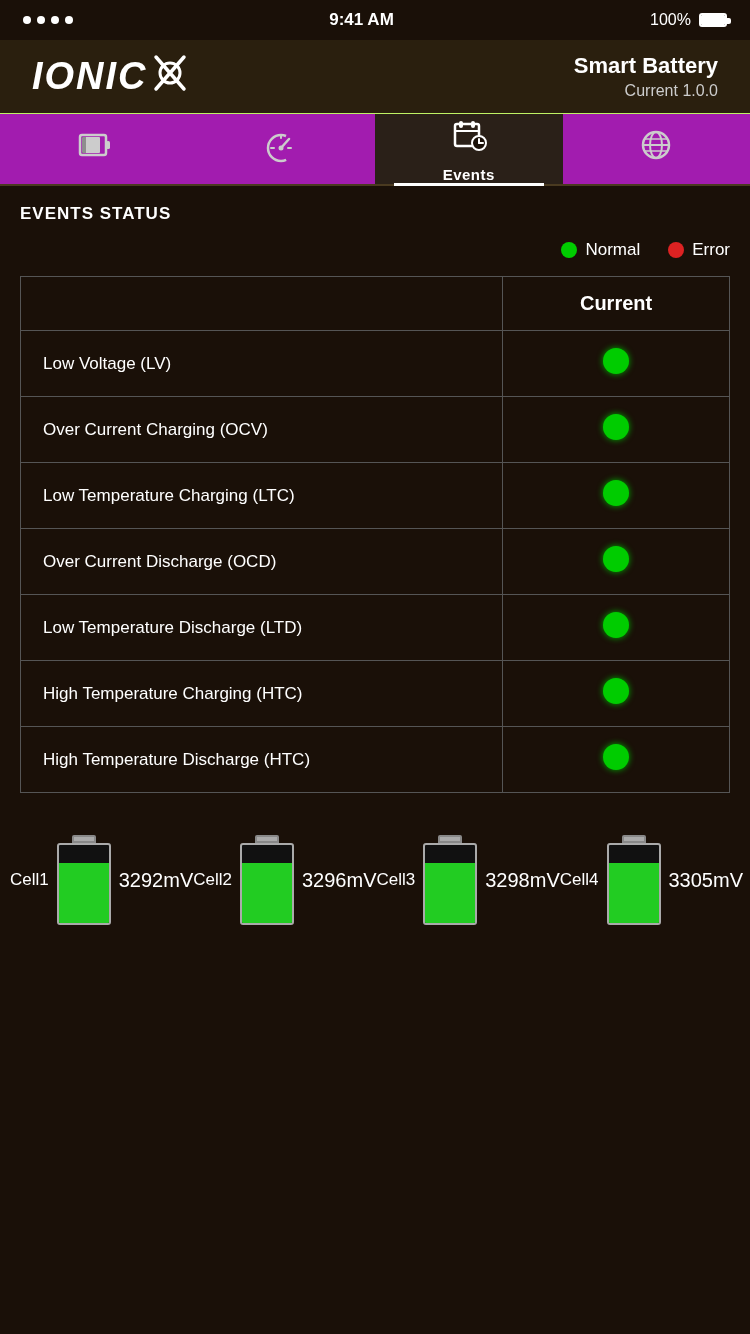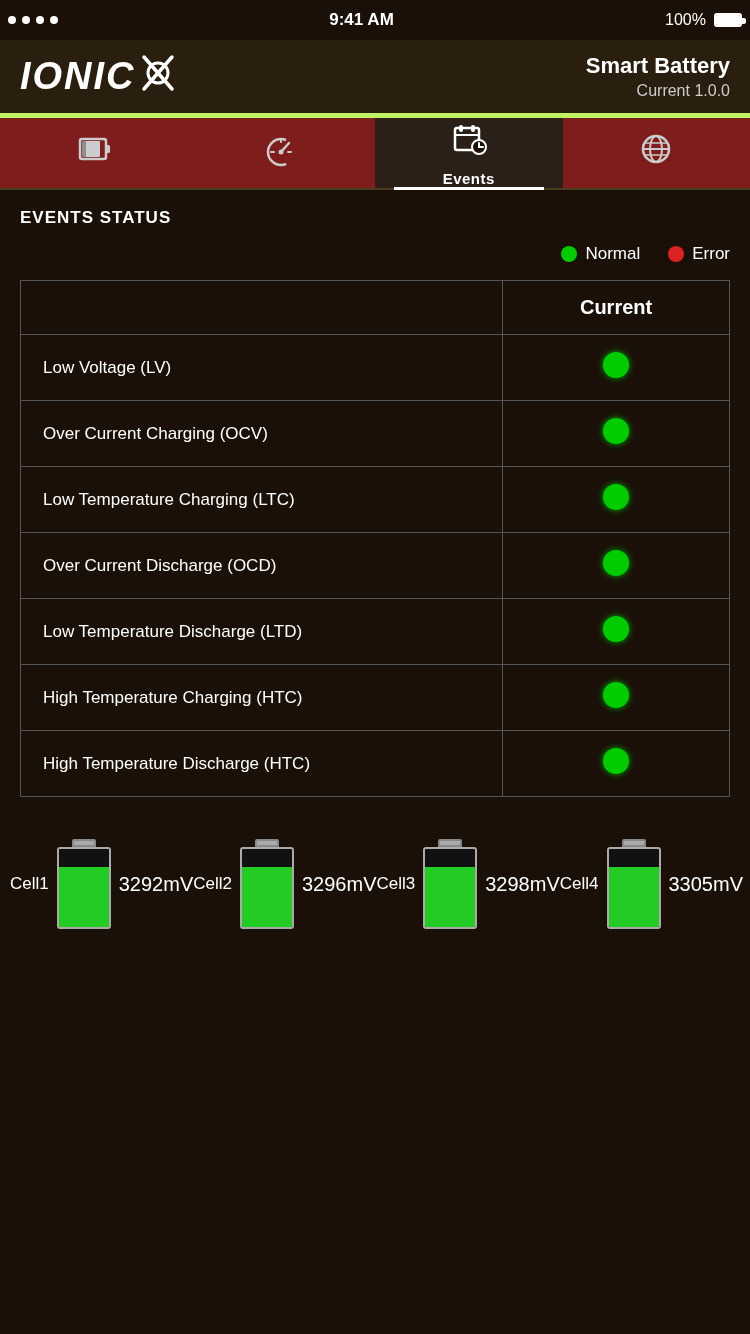--- a/index.html
+++ b/index.html
@@ -13,46 +13,46 @@
       overflow-x: hidden;
     }
 
     
     .status-bar {
       height: 40px;
       background: #1a1008;
       display: flex;
       align-items: center;
       justify-content: space-between;
-      padding: 0 8px;
+      padding: 0 23px;
       font-size: 16px;
       font-weight: 500;
     }
     .status-bar-left { display: flex; gap: 6px; align-items: center; }
     .status-dot { width: 8px; height: 8px; background: white; border-radius: 50%; }
     .status-bar-center { font-size: 17px; font-weight: 600; }
     .status-bar-right { display: flex; align-items: center; gap: 8px; font-size: 16px; font-weight: 500; }
     .battery-icon {
       width: 28px; height: 14px; border: 2px solid white; border-radius: 3px;
       position: relative; display: inline-flex; align-items: center;
     }
     .battery-icon::after {
       content: ''; position: absolute; right: -6px; top: 3px;
       width: 4px; height: 6px; background: white; border-radius: 0 2px 2px 0;
     }
     .battery-fill { width: 100%; height: 100%; background: white; border-radius: 1px; }
 
     
     .app-header {
       background: #2a1f0e;
-      padding: 12px 20px;
+      padding: 12px 32px;
       display: flex;
       align-items: center;
       justify-content: space-between;
-      border-bottom: 5px solid #bef264;
+      border-bottom: 1px solid #bef264;
     }
     .logo {
       font-size: 38px;
       font-weight: 900;
       letter-spacing: 2px;
       color: white;
       font-style: italic;
       display: flex;
       align-items: center;
     }
@@ -62,21 +62,21 @@
       font-size: 34px;
       color: white;
       margin-left: 4px;
     }
     .app-title { text-align: right; line-height: 1.3; }
     .app-title-main { font-size: 22px; font-weight: 600; }
     .app-title-sub { font-size: 16px; color: #cccccc; }
 
     
     .tab-bar {
-      background: #7f1d1d;
+      background: #a21caf;
       display: flex;
       border-bottom: 2px solid #4a3a20;
     }
     .tab-item {
       flex: 1;
       height: 70px;
       display: flex;
       align-items: center;
       justify-content: center;
       cursor: pointer;

